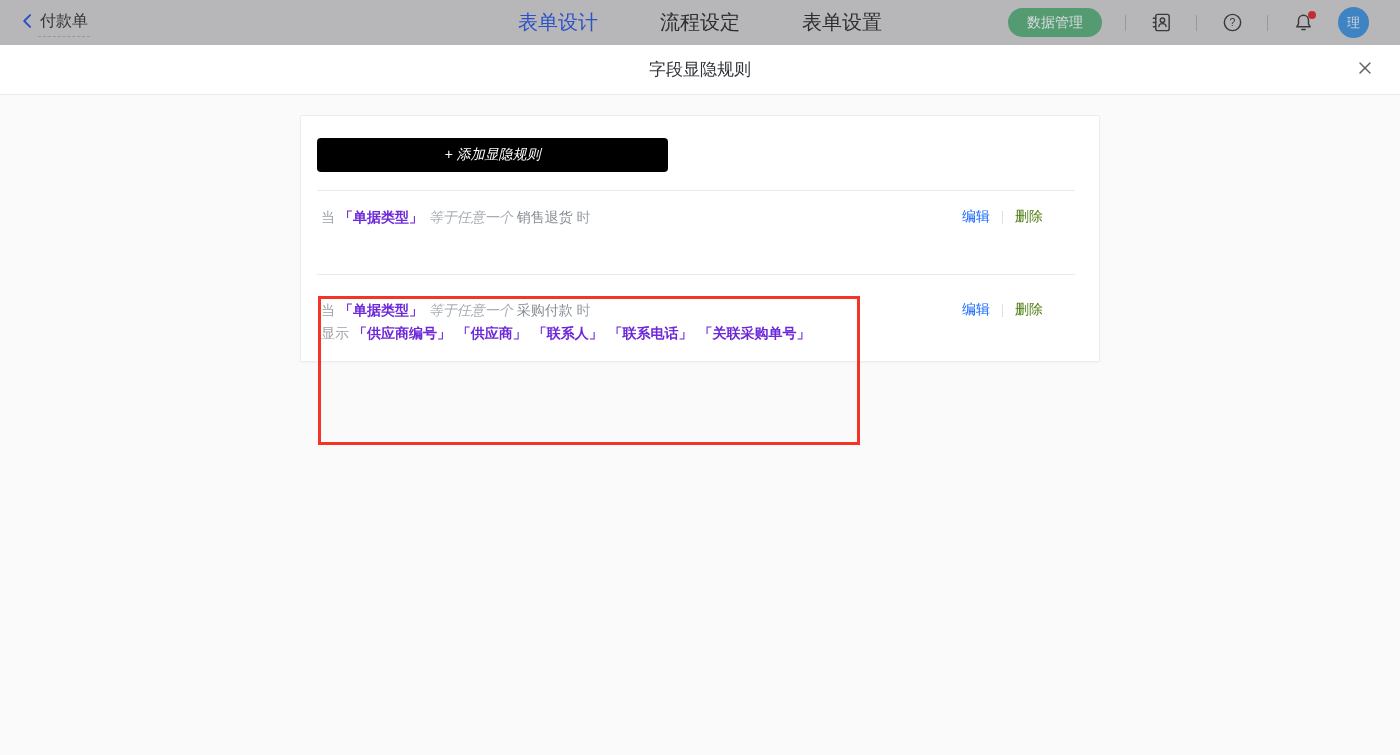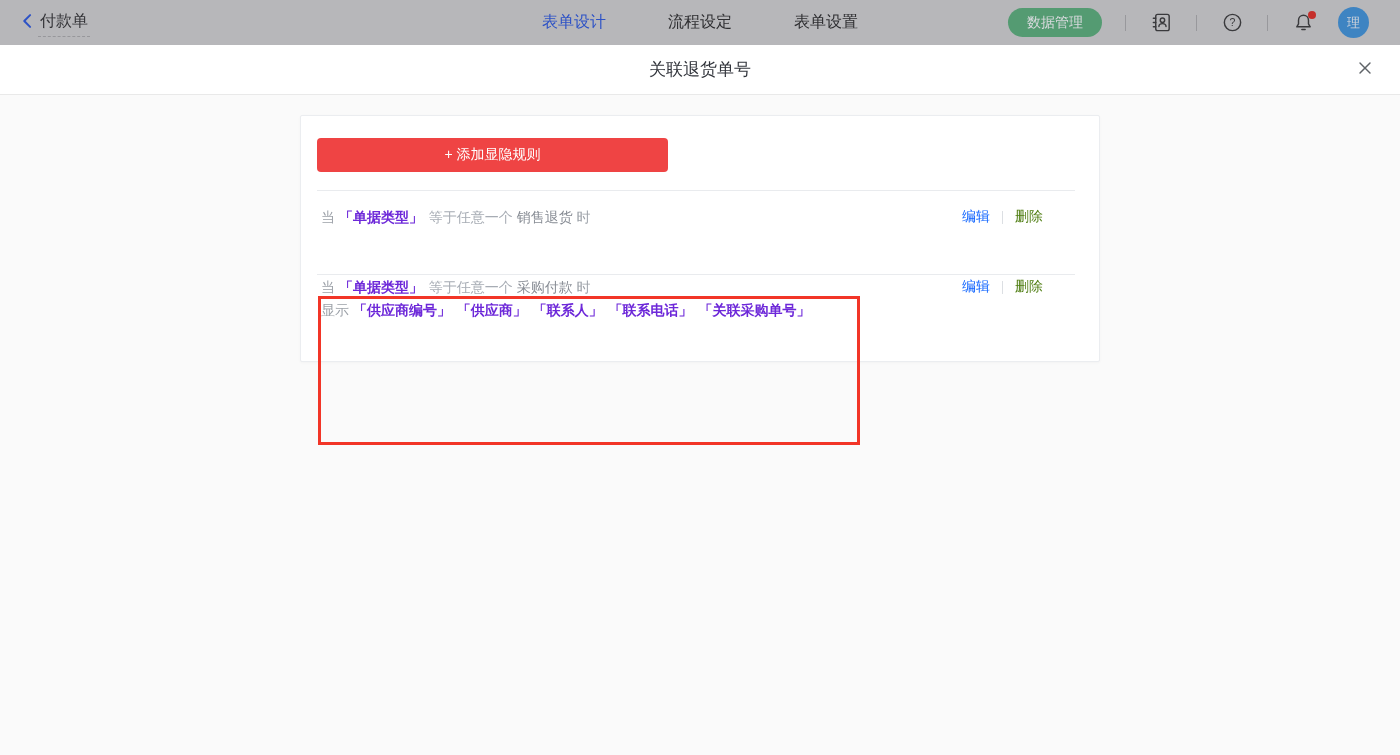--- a/index.html
+++ b/index.html
@@ -24,21 +24,21 @@
   .back-btn { display: flex; align-items: center; cursor: pointer; }
   .doc-title {
     font-size: 16px; font-weight: 500; color: #343438;
     padding: 2px 2px 4px 2px;
     border-bottom: 1px dashed #97979b;
   }
   .topbar-tabs {
     position: absolute; left: 50%; top: 0; transform: translateX(-50%);
     height: 45px; display: flex; align-items: center; gap: 62px;
   }
-  .tab { font-size: 16px; color: #2e2e31; cursor: pointer; white-space: nowrap; text-align: right; }
+  .tab { font-size: 20px; color: #2e2e31; cursor: pointer; white-space: nowrap; text-align: right; }
   .tab.active { color: #2d52c6; }
   .topbar-right {
     margin-left: auto; display: flex; align-items: center;
     gap: 23px; padding-right: 31px;
   }
   .green-pill {
     height: 29px; padding: 0 19px; border-radius: 15px;
     background: #549b72; color: #d9dade; font-size: 14px;
     display: flex; align-items: center; border: none; cursor: pointer;
     white-space: nowrap;
@@ -80,43 +80,44 @@
     position: absolute; left: 300px; top: 20px;
     width: 800px; height: 247px;
     background: #ffffff;
     border: 1px solid #ebedf0;
     border-radius: 2px;
     box-shadow: 0 1px 3px rgba(0,0,0,0.03);
   }
   .add-rule-btn {
     position: absolute; left: 16px; top: 22px;
     width: 351px; height: 34px;
-    background: #ef4444; color: #ffffff;
+    background: #000000; color: #ffffff;
     border: none; border-radius: 4px;
     font-size: 14px; cursor: pointer;
     font-family: "Liberation Sans", "DejaVu Sans", sans-serif;
+    font-style: italic;
   }
   .hdiv {
     position: absolute; left: 16px; right: 24px; height: 1px;
     background: #e9ebee;
   }
   .hdiv.d1 { top: 74px; }
   .hdiv.d2 { top: 158px; }
 
   .rule-row {
     position: absolute; left: 0; right: 0;
     display: flex; align-items: flex-start;
     padding: 16px 24px 0 20px;
   }
   .rule-row.r1 { top: 74px; height: 84px; }
-  .rule-row.r2 { top: 144px; height: 88px; }
+  .rule-row.r2 { top: 167px; height: 88px; }
   .rule-text { flex: 1; font-size: 14px; line-height: 23px; }
   .rule-line { white-space: nowrap; }
   .t-con  { color: #9ca1a8; }
-  .t-op   { color: #a7acb4; }
+  .t-op   { color: #a7acb4; font-style: italic; }
   .t-val  { color: #878c94; }
   .t-field{ color: #6d28d9; font-weight: 700; margin-right: 2px; }
   .rule-actions {
     display: flex; align-items: center; gap: 12px;
     margin-right: 32px; margin-top: 2px; flex: none;
   }
   .link-edit   { font-size: 14px; color: #1467ff; text-decoration: none; cursor: pointer; }
   .link-delete { font-size: 14px; color: #4d7c0f; text-decoration: none; cursor: pointer; }
   .action-div  { width: 1px; height: 13px; background: #dcdfe3; }
 
@@ -182,21 +183,21 @@
           <line x1="10.3" y1="19.3" x2="13.7" y2="19.3"></line>
         </svg>
       </span>
       <span class="bell-dot"></span>
     </span>
     <span class="avatar">理</span>
   </div>
 </div>
 
 <div class="modal-header">
-  <span class="modal-title">关联退货单号</span>
+  <span class="modal-title">字段显隐规则</span>
   <span class="modal-close">
     <span>
       <svg width="20" height="20" viewBox="0 0 24 24" fill="none" stroke="#5f6368" stroke-width="1.7" stroke-linecap="round">
         <line x1="6" y1="6" x2="18" y2="18"></line>
         <line x1="18" y1="6" x2="6" y2="18"></line>
       </svg>
     </span>
   </span>
 </div>
 

